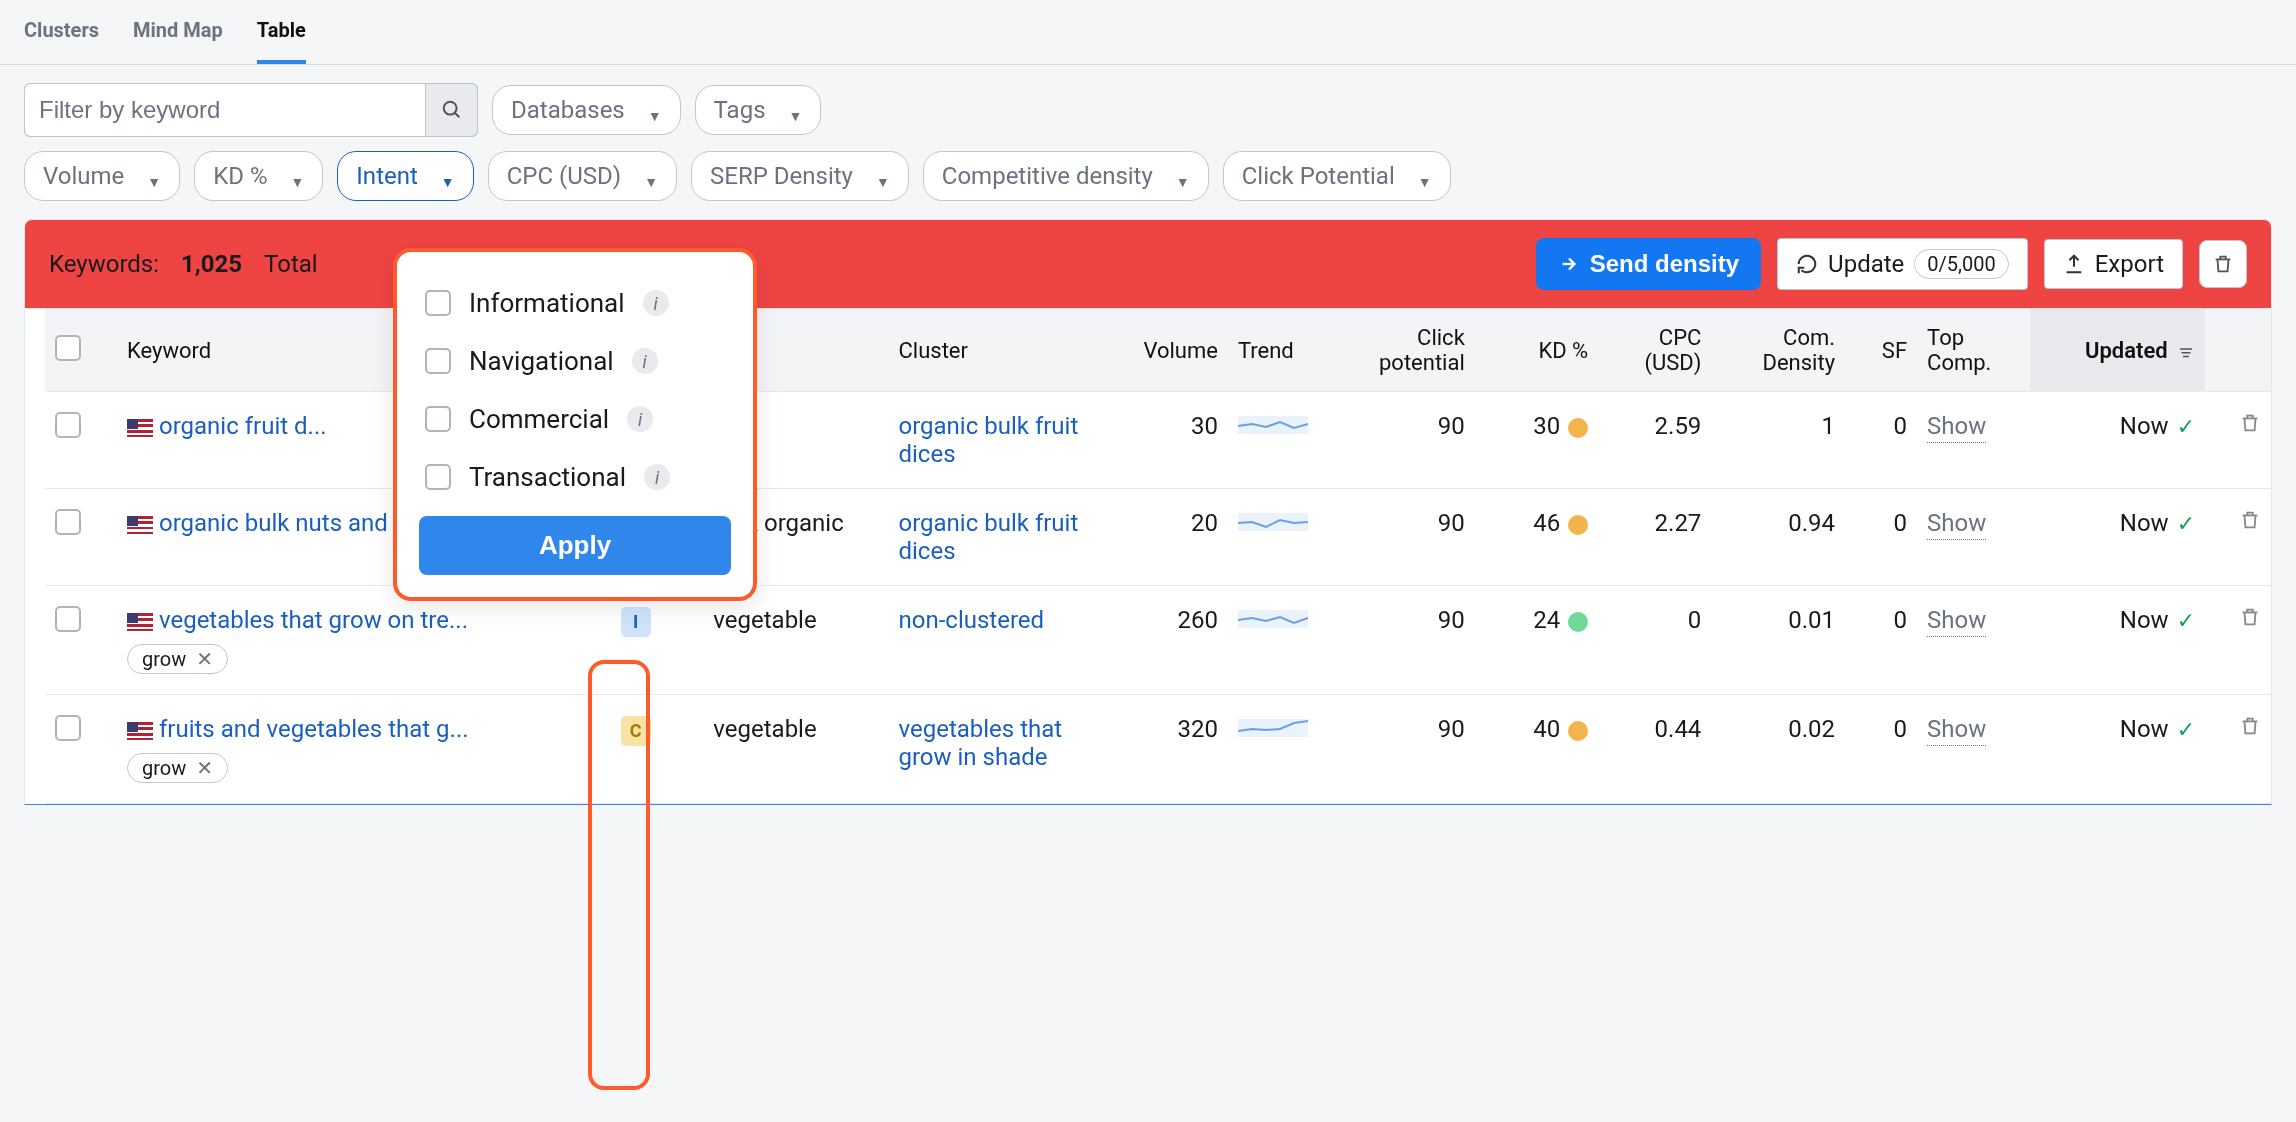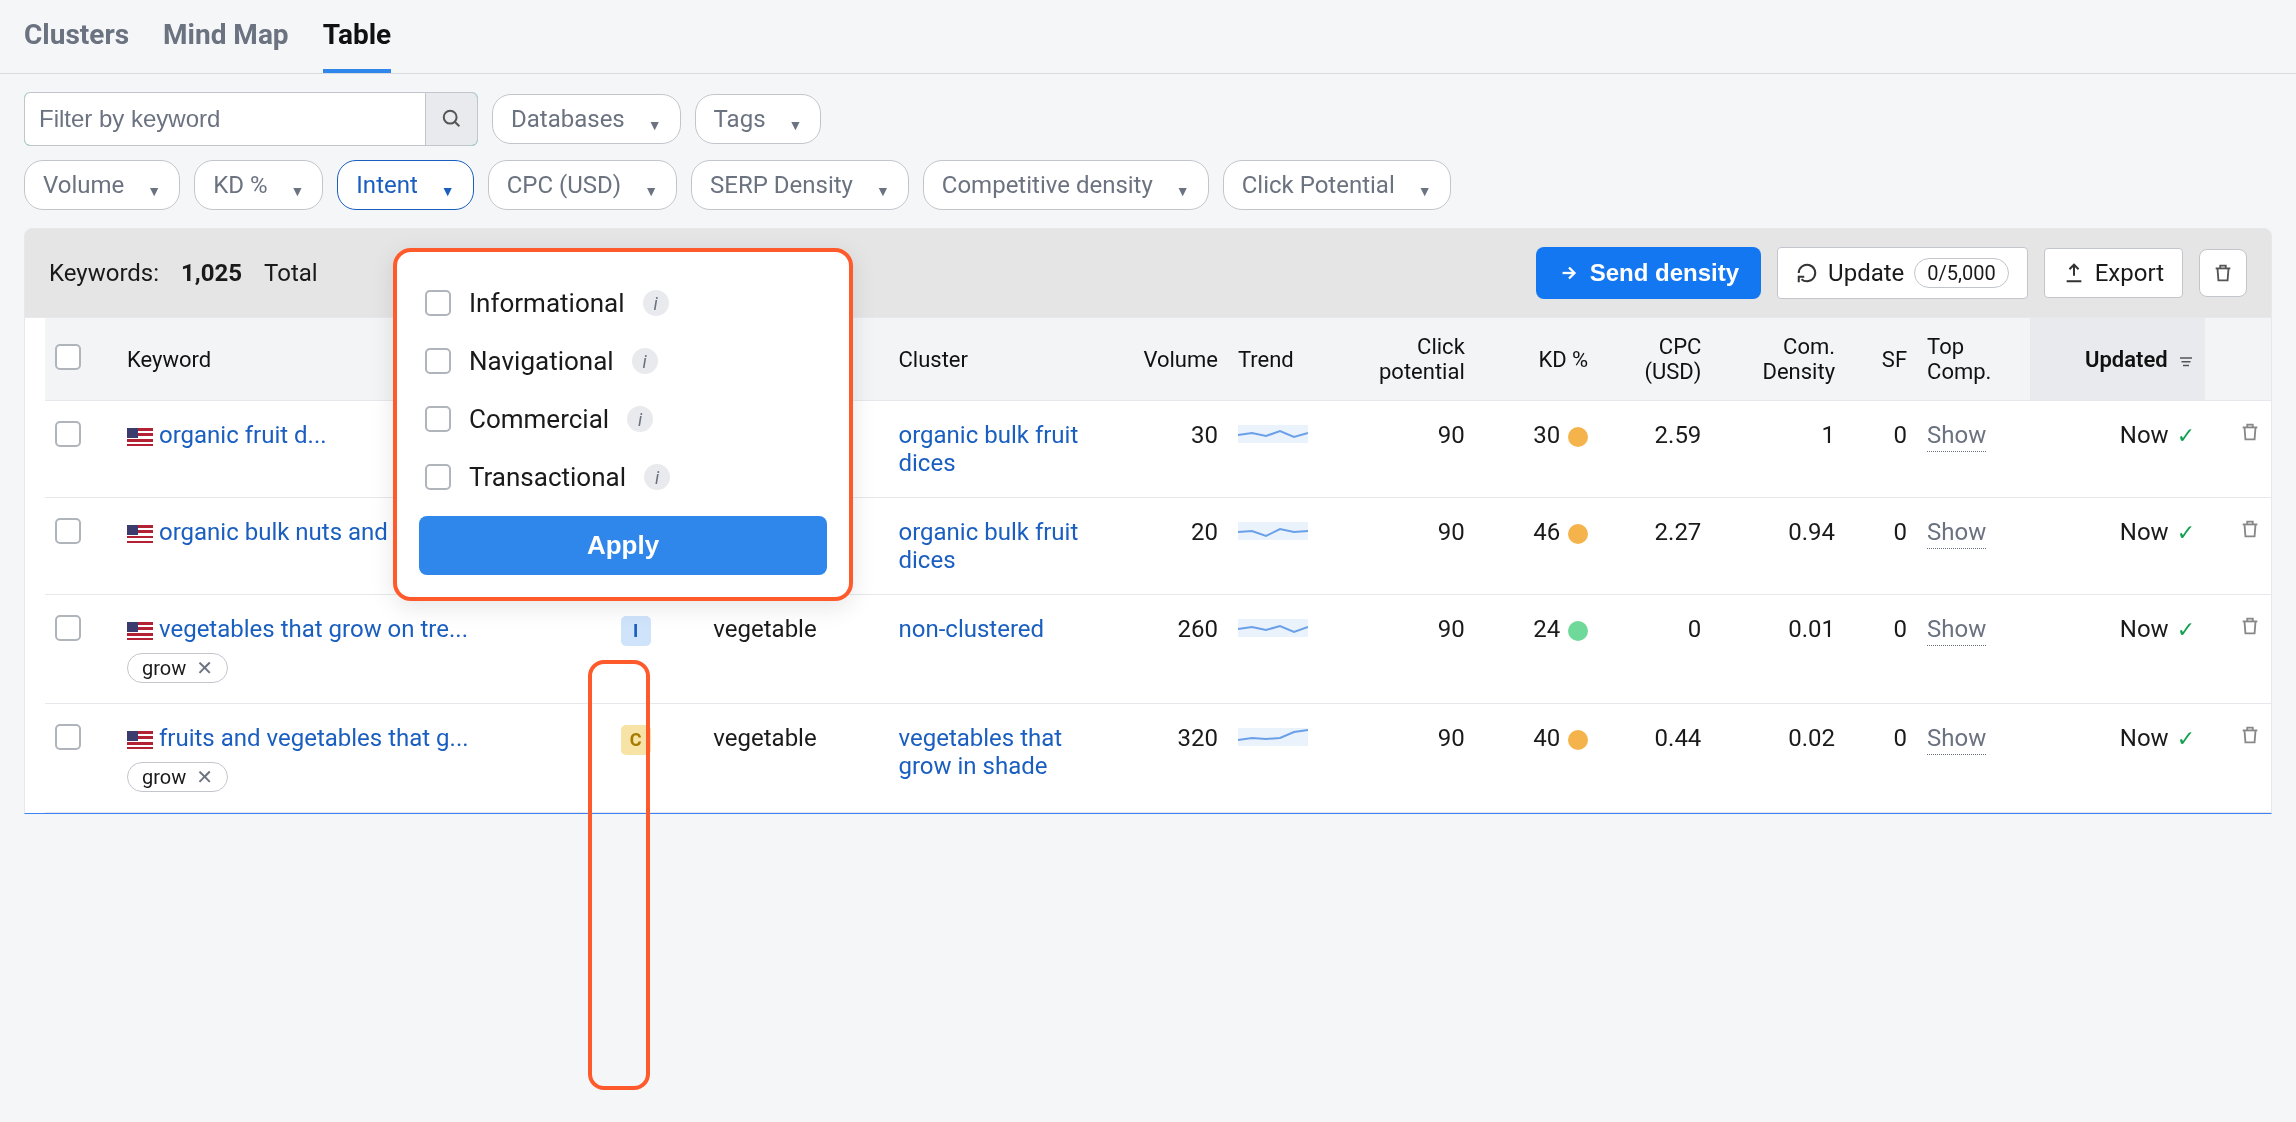--- a/index.html
+++ b/index.html
@@ -14,21 +14,21 @@
   }
   .container { padding: 0; }
   
   .tabs {
     display: flex;
     padding: 18px 24px 0 24px;
     border-bottom: 1px solid #d8dbe0;
     gap: 34px;
   }
   .tab {
-    font-size: 28px;
+    font-size: 20px;
     font-weight: 700;
     color: #6b7280;
     padding-bottom: 18px;
     cursor: pointer;
   }
   .tab.active {
     color: #111;
     border-bottom: 4px solid #2f86eb;
   }
   
@@ -77,21 +77,21 @@
   }
   .pill.active {
     border-color: #1a5fc0;
     color: #1a5fc0;
   }
   .chev { font-size: 14px;}
   .second-row { display:flex; gap:14px; width:100%; }
   
   .summary {
     margin: 0 24px;
-    background: #e5e5e5;
+    background: #ef4444;
     border: 1px solid #e6e8ec;
     border-radius: 8px 8px 0 0;
     padding: 18px 24px;
     display: flex;
     align-items: center;
     gap: 28px;
   }
   .summary .left { display: flex; align-items: baseline; gap: 22px; font-size: 24px; }
   .bold { font-weight: 700; }
   .summary .right { margin-left: auto; display: flex; align-items: center; gap: 16px; }
@@ -192,21 +192,21 @@
     display:inline-flex; align-items:center; gap:10px;
     border: 1px solid #c2c6cc; border-radius: 999px; padding: 2px 14px;
     font-size: 20px; margin-top: 10px;
   }
   .tag-chip .x { color:#6b7280; }
   
   .intent-popover {
     position: absolute;
     top: 248px;
     left: 393px;
-    width: 460px;
+    width: 364px;
     background: #fff;
     border: 4px solid #ff5a2c;
     border-radius: 18px;
     padding: 22px;
     box-shadow: 0 6px 24px rgba(0,0,0,0.1);
     z-index: 50;
   }
   .intent-popover .opt {
     display:flex; align-items:center; gap:18px; padding: 14px 6px; font-size: 26px;
   }

